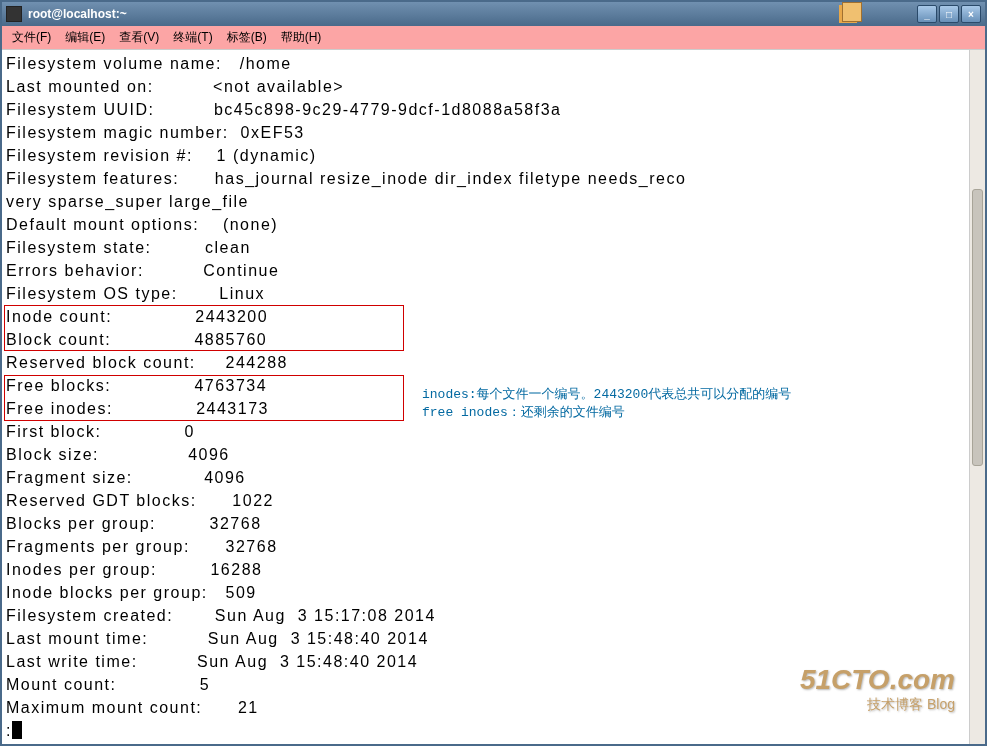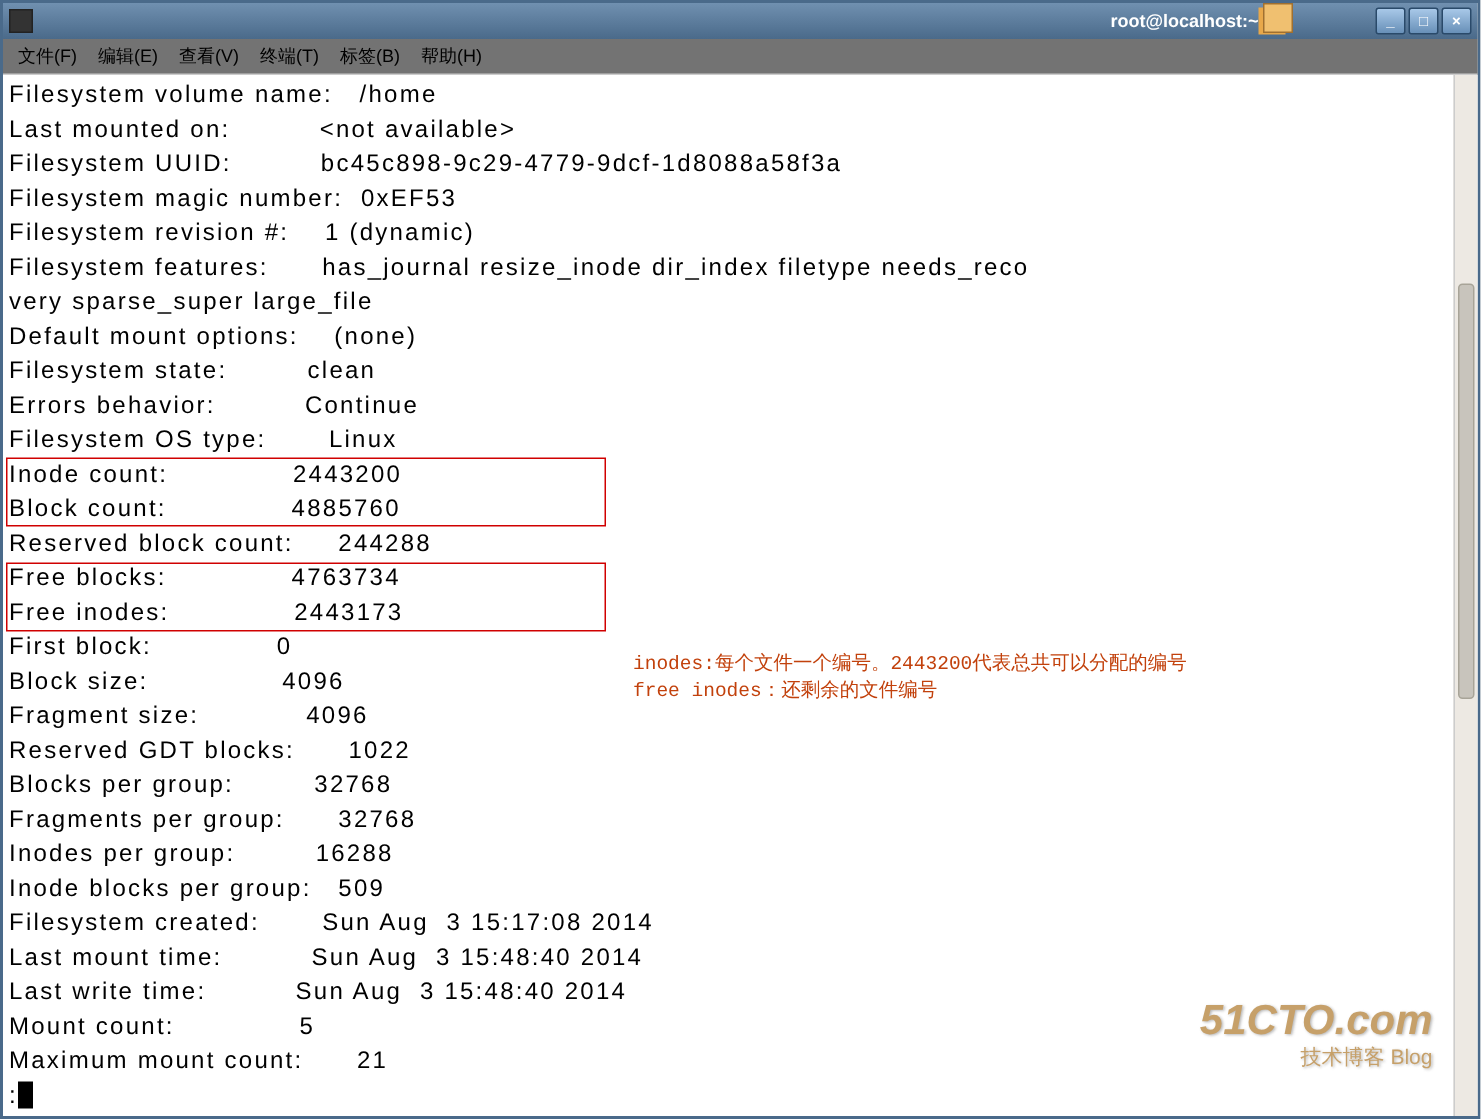--- a/index.html
+++ b/index.html
@@ -29,21 +29,21 @@
   padding: 0 4px;
 }
 .titlebar .app-icon {
   width: 16px; height: 16px;
   background: #333;
   margin-right: 6px;
   border: 1px solid #222;
 }
 .titlebar .title-text {
   flex: 1;
-  text-align: right;
+  text-align: left;
   font-size: 12px;
 }
 .titlebar .pages-icon {
   width: 18px; height: 18px;
   margin-right: 60px;
   background: #e8a84a;
   position: relative;
 }
 .titlebar .pages-icon::after {
   content: '';
@@ -60,21 +60,21 @@
   border: 1px solid #2a4a6a;
   border-radius: 2px;
   display: flex;
   align-items: center;
   justify-content: center;
   font-size: 10px;
   color: #fff;
   cursor: pointer;
 }
 .menubar {
-  background: #737373;
+  background: #fca5a5;
   height: 24px;
   display: flex;
   align-items: center;
   padding: 0 4px;
   gap: 2px;
   border-bottom: 1px solid #ccc;
 }
 .menu-item {
   padding: 2px 6px;
   cursor: pointer;
@@ -112,26 +112,25 @@
   position: absolute;
   top: 0; left: 0; right: 16px; bottom: 0;
 }
 .red-box {
   position: absolute;
   border: 1px solid #d00000;
   pointer-events: none;
 }
 .annotation {
   position: absolute;
-  color: #c2410c;
+  color: #0369a1;
   font-family: "SimSun", "Courier New", monospace;
   font-size: 13px;
   line-height: 18px;
   white-space: pre;
-  margin-top: 48px;
 }
 .cursor-block {
   display: inline-block;
   width: 10px; height: 18px;
   background: #000;
   vertical-align: text-bottom;
 }
 .watermark {
   position: absolute;
   right: 30px;

